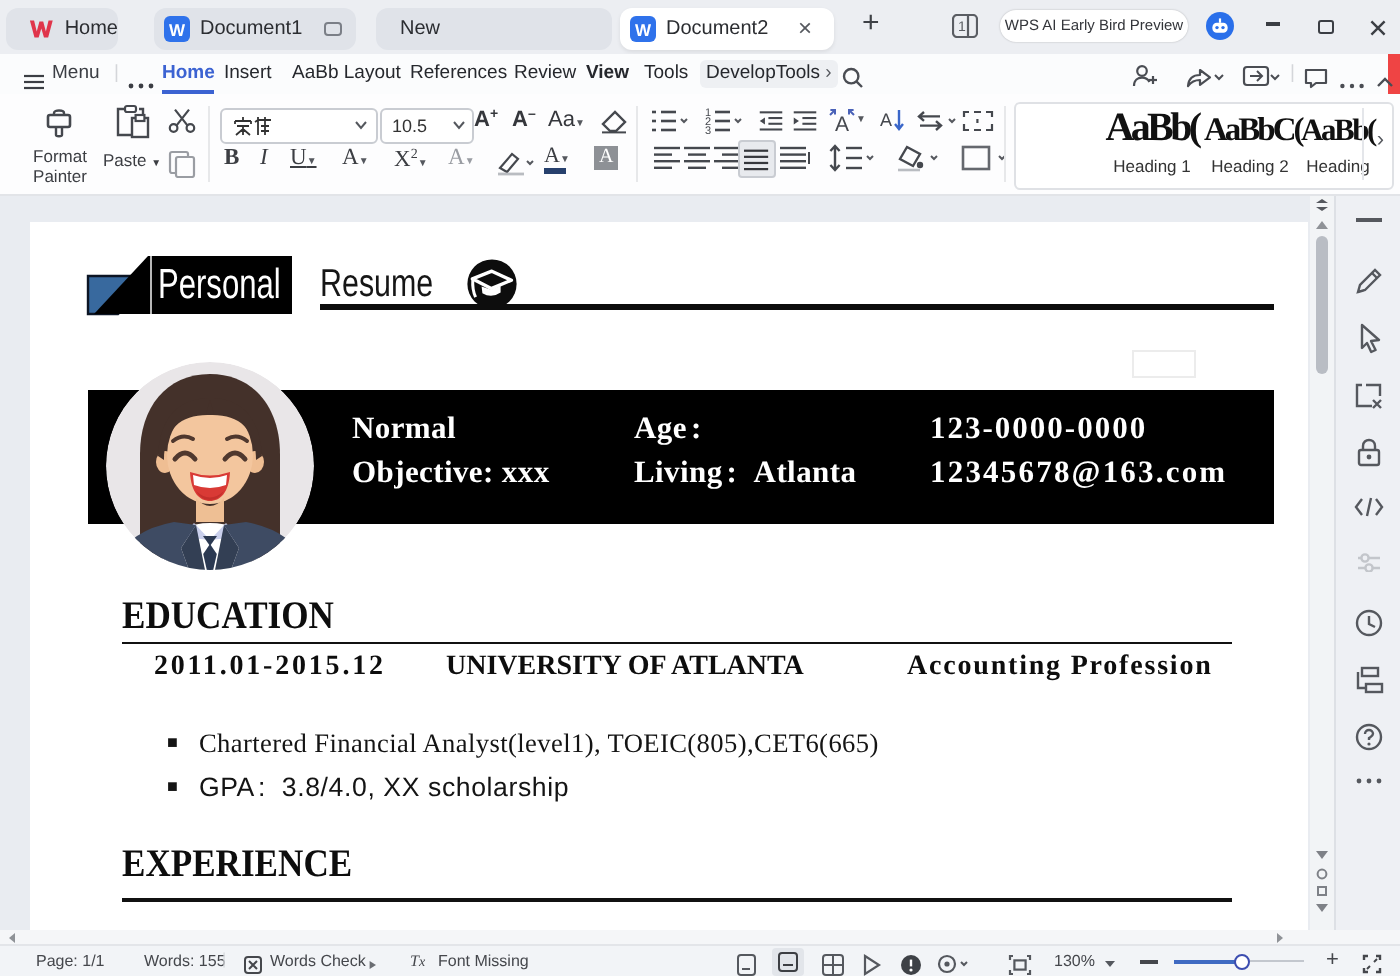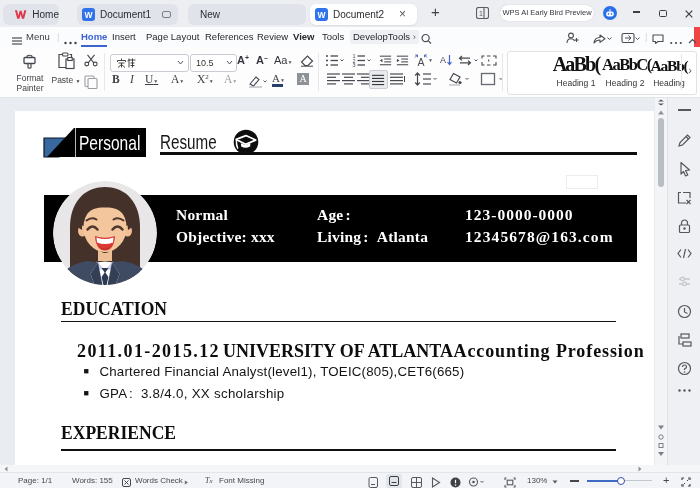--- a/index.html
+++ b/index.html
@@ -87,21 +87,21 @@
     <div class="mitem" style="left:57px;color:#d4d6da;">|</div>
     <svg class="mitem" style="left:64px;top:9px;" width="13" height="3" viewBox="0 0 13 3">
         <g fill="#3b3e44">
           <circle cx="1.5" cy="1.5" r="1.2"></circle>
           <circle cx="6.5" cy="1.5" r="1.2"></circle>
           <circle cx="11.5" cy="1.5" r="1.2"></circle>
         </g>
       </svg>
     <div class="mitem" style="left:81px;color:#3c63d2;font-weight:bold;border-bottom:2px solid #3c63d2;height:15px;">Home</div>
     <div class="mitem" style="left:112px;">Insert</div>
-    <div class="mitem" style="left:146px;">Page Layout</div>
+    <div class="mitem" style="left:146px;">AaBb Layout</div>
     <div class="mitem" style="left:205px;">References</div>
     <div class="mitem" style="left:257px;">Review</div>
     <div class="mitem" style="left:293px;font-weight:bold;">View</div>
     <div class="mitem" style="left:322px;">Tools</div>
     <div class="mitem" style="left:350px;background:#eef0f3;border-radius:3px;padding:0 3px;">DevelopTools <span style="color:#55585e;">›</span></div>
     <svg class="mitem" style="left:421px;top:5px;" width="11" height="11" viewBox="0 0 11 11">
         <circle cx="4.6" cy="4.6" r="3.6" fill="none" stroke="#4a4d53" stroke-width="1.2"></circle>
         <line x1="7.3" y1="7.3" x2="10" y2="10" stroke="#4a4d53" stroke-width="1.2"></line>
       </svg>
     <svg class="mitem" style="left:566px;top:4px;" width="13" height="12" viewBox="0 0 13 12">
@@ -406,26 +406,26 @@
           <path d="M52 91 L48.6 96 L50.4 104 L53.6 104 L55.4 96 Z" fill="#2b3952"></path>
           <path d="M4 104 L4 100 Q12 84 34 80 L45 81.5 L37.5 93 L41.5 104 Z" fill="#3e4b63"></path>
           <path d="M100 104 L100 100 Q92 84 70 80 L59 81.5 L66.5 93 L62.5 104 Z" fill="#3e4b63"></path>
           <path d="M37.5 93 L45 81.5 L49.5 104 L41.5 104 Z" fill="#333f54"></path>
           <path d="M66.5 93 L59 81.5 L54.5 104 L62.5 104 Z" fill="#333f54"></path>
         </g>
       </svg>
 
       <div class="abs" style="left:46px;top:186.5px;font-family:'Liberation Serif',serif;font-weight:bold;font-size:19.5px;color:#0d0d0d;transform:scaleX(0.9);transform-origin:left;">EDUCATION</div>
       <div class="abs" style="left:46px;top:209.5px;width:555px;height:1.6px;background:#111;"></div>
-      <div class="abs" style="left:62px;top:230px;font-family:'Liberation Serif',serif;font-weight:bold;font-size:18px;color:#0d0d0d;white-space:nowrap;">
+      <div class="abs" style="left:62px;top:215px;font-family:'Liberation Serif',serif;font-weight:bold;font-size:14px;color:#0d0d0d;white-space:nowrap;">
         <span style="letter-spacing:1.4px;">2011.01-2015.12</span>
         <span style="position:absolute;left:146px;">UNIVERSITY OF ATLANTA</span>
         <span style="position:absolute;left:376.5px;letter-spacing:0.9px;">Accounting Profession</span>
       </div>
-      <div class="abs" style="left:68.5px;top:252.5px;font-size:13.3px;color:#141414;"><span style="font-size:9px;vertical-align:2px;">■</span><span style="margin-left:10.5px;letter-spacing:0.2px;">Chartered Financial Analyst(level1), TOEIC(805),CET6(665)</span></div>
+      <div class="abs" style="left:68.5px;top:252.5px;font-size:13.3px;color:#141414;"><span style="font-size:9px;vertical-align:2px;">■</span><span style="margin-left:10.5px;letter-spacing:0.2px;font-family:Liberation Serif, serif;">Chartered Financial Analyst(level1), TOEIC(805),CET6(665)</span></div>
       <div class="abs" style="left:68.5px;top:275px;font-size:13.3px;color:#141414;"><span style="font-size:9px;vertical-align:2px;">■</span><span style="margin-left:10.5px;letter-spacing:0.3px;">GPA<span style="margin-left:1.5px;">:</span>&nbsp; 3.8/4.0, XX scholarship</span></div>
       <div class="abs" style="left:46px;top:311px;font-family:'Liberation Serif',serif;font-weight:bold;font-size:19.5px;color:#0d0d0d;transform:scaleX(0.9);transform-origin:left;">EXPERIENCE</div>
       <div class="abs" style="left:46px;top:338px;width:555px;height:1.6px;background:#111;"></div>
     </div>
 
     <div class="abs" style="left:655px;top:0;width:12px;height:367px;background:#f2f4f6;">
       <svg class="abs" style="left:1px;top:1px;" width="10" height="7" viewBox="0 0 10 7">
           <path d="M2 2.5 L5 0.5 L8 2.5 Z M2 4.5 L5 6.5 L8 4.5 Z" fill="#55585e"></path>
         </svg>
       <svg class="abs" style="left:2px;top:12px;" width="8" height="5" viewBox="0 0 8 5">

